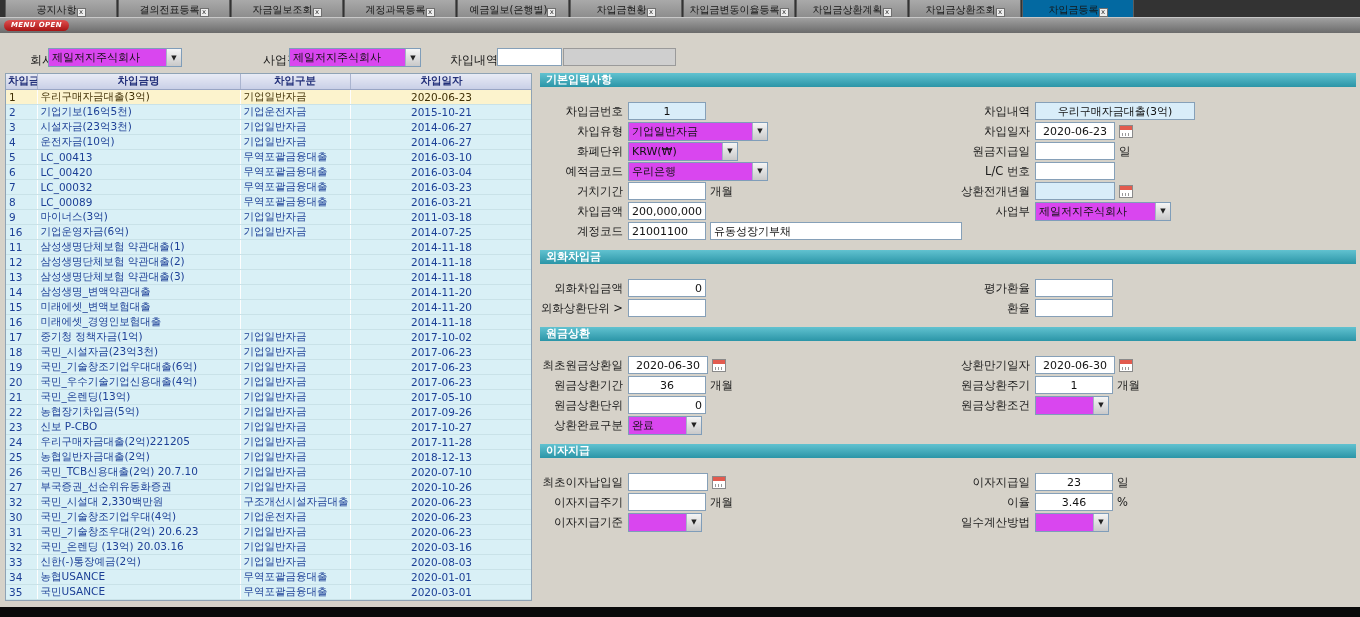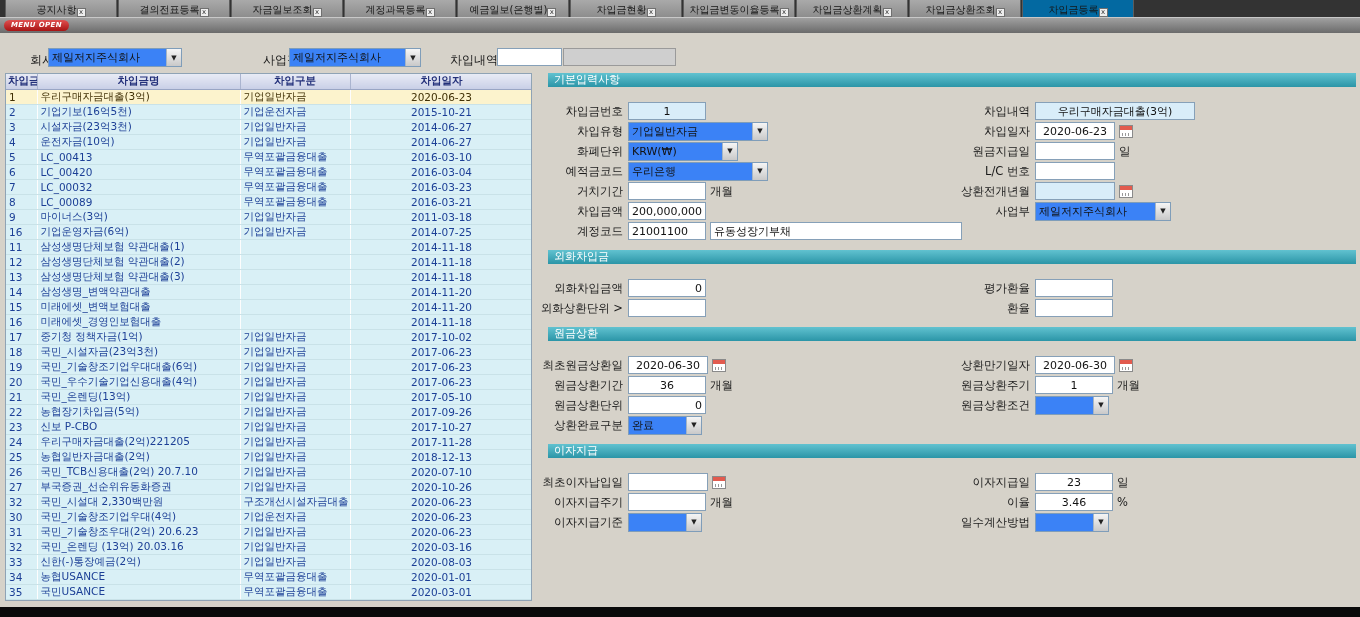--- a/index.html
+++ b/index.html
@@ -23,21 +23,21 @@
                background:linear-gradient(#e05050,#a81414); border-radius:6px; color:#fff;
                font-size:7px; font-weight:bold; font-style:italic; line-height:11px; letter-spacing:.4px; }
 
   
   .content { position:absolute; top:33px; left:0; right:0; height:574px; background:#d6d2c9; }
   .bottombar { position:absolute; left:0; right:0; bottom:0; height:10px; background:#0a0a0a; }
 
   .abs { position:absolute; }
   .hlabel { position:absolute; font-size:12px; color:#1a1a1a; white-space:nowrap; }
 
-  .combo { display:flex; align-items:center; height:19px; background:#3b82f6; border:1px solid #7f9db9;
+  .combo { display:flex; align-items:center; height:19px; background:#d946ef; border:1px solid #7f9db9;
            font-size:11px; color:#111; }
   .combo .txt { flex:1; padding:0 3px; white-space:nowrap; overflow:hidden; }
   .combo .arr { flex:0 0 15px; align-self:stretch; background:linear-gradient(#f5f5f5,#c9c9c9);
                 border-left:1px solid #a4b4c4; display:flex; align-items:center; justify-content:center;
                 font-size:7px; color:#222; }
 
   .tinput { height:18px; border:1px solid #86a0b8; background:#fff; font-size:11px; color:#111;
             padding:0 3px; font-family:inherit; }
   .tinput.ro { background:#d9edf9; text-align:center; }
   .tinput.dis { background:#cfcfcf; border:1px solid #9a9a9a; }
@@ -56,21 +56,21 @@
              white-space:nowrap; overflow:hidden; font-weight:bold;text-align:center; }
   .grid th.c0 { text-align:left; }
   .grid td { height:13.7px; background:#d9f0f6; border-right:1px solid #fdfdfd; border-bottom:1px solid #c9e2e8;
              font-size:10.5px; color:#1c3f96; padding:0 3px; white-space:nowrap; overflow:hidden; }
   .grid td.c3 { text-align:center; }
   .grid tr.selected td { background:#fcf3cd; color:#403006; }
 
   
   .rpanel { position:absolute; left:540px; top:40px; width:816px; height:528px; }
   .secbar { height:14px; background:linear-gradient(#61c2d0,#2b95a7); color:#fff; font-size:11px;
-            font-weight:normal; line-height:14px; padding-left:6px;margin-left:8px; }
+            font-weight:bold; line-height:14px; padding-left:6px; }
   .sec { margin-bottom:9px; }
   .rows { padding-top:14px; }
   .frow { display:flex; align-items:center; height:20px; }
   .lab1 { flex:0 0 88px; text-align:right; padding-right:5px; font-size:11.5px; color:#1a1a1a; white-space:nowrap; }
   .fld1 { flex:0 0 282px; display:flex; align-items:center; gap:4px; }
   .lab2 { flex:0 0 125px; text-align:right; padding-right:5px; font-size:11.5px; color:#1a1a1a; white-space:nowrap; }
   .fld2 { flex:1; display:flex; align-items:center; gap:4px; }
   .sfx { font-size:11.5px; color:#1a1a1a; }
   .cal { flex:0 0 14px; width:14px; height:13px; border:1px solid #8a8a8a; background:#fff; position:relative; cursor:pointer; }
   .cal::before { content:""; position:absolute; left:0; right:0; top:0; height:4px; background:#e25b4e; }

